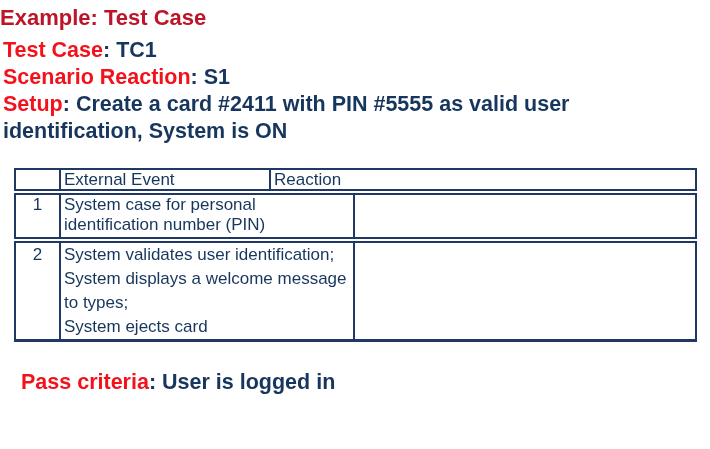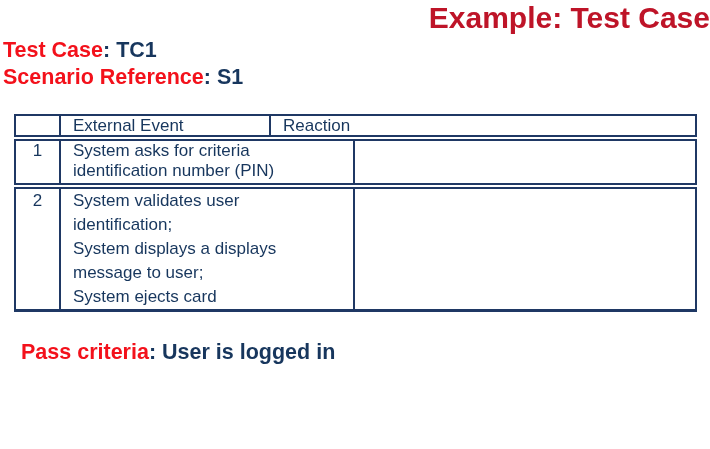--- a/index.html
+++ b/index.html
@@ -12,22 +12,22 @@
   html,body{margin:0;padding:0;}
   body{
     width:710px;height:449px;
     background:#ffffff;
     font-family:"Liberation Sans","DejaVu Sans",sans-serif;
     overflow:hidden;
   }
   .title{
     margin:0;
     padding-top:1px;
-    text-align:right;
-    font-size:30px;
+    text-align:left;
+    font-size:22px;
     font-weight:bold;
     color:var(--title-red);
     line-height:34px;
   }
   .body-lines{
     margin-left:3px;
     margin-top:2px;
   }
   .field{
     font-size:21.5px;
@@ -46,21 +46,21 @@
   }
   .trow{
     display:flex;
     border:2px solid var(--border-navy);
     margin-top:2px;
     background:#fff;
   }
   .trow:first-child{margin-top:0;}
   .trow:last-child{border-bottom-width:3px;}
   .c{
-    padding:0 12px;
+    padding:0 3px;
   }
   .c0{width:43px;flex:none;text-align:center;}
   .c1{width:210px;flex:none;border-left:2px solid var(--border-navy);}
   .c2{width:294px;flex:none;border-left:2px solid var(--border-navy);white-space:pre-line;}
   .c3{flex:1;border-left:2px solid var(--border-navy);}
   .r1 .c{line-height:20px;min-height:42px;}
   .r2 .c{line-height:24px;min-height:96px;}
   .thead .c{line-height:19px;}
 
   .footer-line{
@@ -74,38 +74,39 @@
 </style>
 </head>
 <body>
 
 <div class="slide">
 
   <h1 class="title">Example: Test Case</h1>
 
   <div class="body-lines">
     <div class="field"><span class="lbl">Test Case</span><span class="colon">:</span> <span class="val">TC1</span></div>
-    <div class="field"><span class="lbl">Scenario Reference</span><span class="colon">:</span> <span class="val">S1</span></div>
+    <div class="field"><span class="lbl">Scenario Reaction</span><span class="colon">:</span> <span class="val">S1</span></div>
+    <div class="field"><span class="lbl">Setup</span><span class="colon">:</span> <span class="val">Create a card #2411 with PIN #5555 as valid user identification, System is ON</span></div>
   </div>
 
   <div class="ttable">
     <div class="trow thead">
       <div class="c c0"></div>
       <div class="c c1">External Event</div>
       <div class="c c2">Reaction</div>
     </div>
     <div class="trow r1">
       <div class="c c0">1</div>
-      <div class="c c2">System asks for criteria identification number (PIN)</div>
+      <div class="c c2">System case for personal identification number (PIN)</div>
       <div class="c c3"></div>
     </div>
     <div class="trow r2">
       <div class="c c0">2</div>
       <div class="c c2">System validates user identification;
-System displays a displays message to user;
+System displays a welcome message to types;
 System ejects card</div>
       <div class="c c3"></div>
     </div>
   </div>
 
   <div class="footer-line"><span class="lbl">Pass criteria</span><span class="colon">:</span> <span class="val">User is logged in</span></div>
 
 </div>
 
 </body></html>

